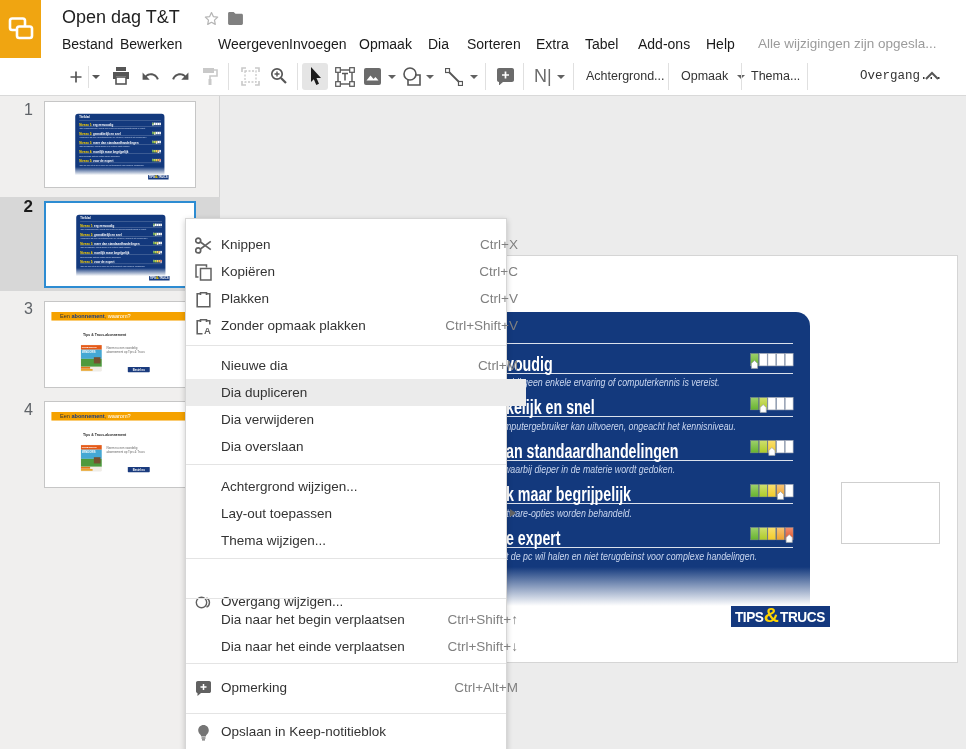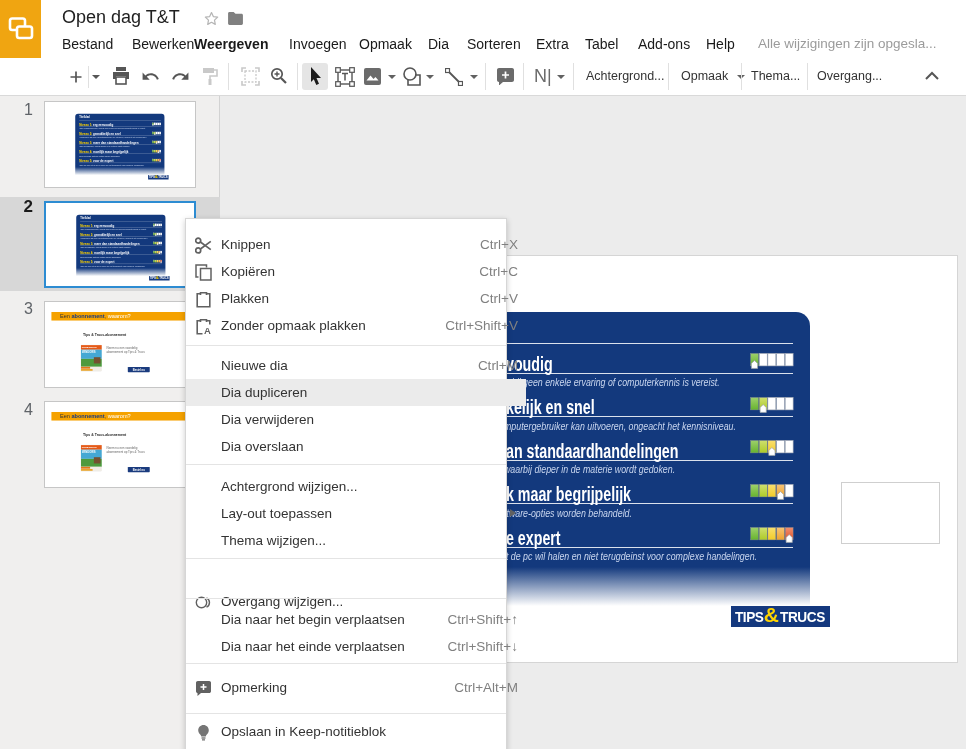--- a/index.html
+++ b/index.html
@@ -154,22 +154,22 @@
     </div>
     <div id="title">Open dag T&amp;T</div>
     <svg class="abs" style="left:204px;top:11px;" width="15" height="15" viewBox="0 0 17 17">
       <path d="M8.5 1.8 10.6 6.3 15.5 6.9 11.9 10.3 12.8 15.2 8.5 12.8 4.2 15.2 5.1 10.3 1.5 6.9 6.4 6.3Z" fill="none" stroke="#b5b5b5" stroke-width="1.4" stroke-linejoin="round"></path>
     </svg>
     <svg class="abs" style="left:228px;top:12px;" width="15" height="13" viewBox="0 0 16 14">
       <path d="M0 1.5 C0 0.7 0.7 0 1.5 0 H6 L8 2 H14.5 C15.3 2 16 2.7 16 3.5 V12.5 C16 13.3 15.3 14 14.5 14 H1.5 C0.7 14 0 13.3 0 12.5 Z" fill="#808080"></path>
     </svg>
     <div id="menubar">
       <span class="mi" style="left:62px;">Bestand</span>
-      <span class="mi" style="left:132px;">Bewerken</span>
-      <span class="mi" style="left:194px;font-weight:bold;">Weergeven</span>
+      <span class="mi" style="left:120px;">Bewerken</span>
+      <span class="mi" style="left:218px;">Weergeven</span>
       <span class="mi" style="left:289px;">Invoegen</span>
       <span class="mi" style="left:359px;">Opmaak</span>
       <span class="mi" style="left:428px;">Dia</span>
       <span class="mi" style="left:467px;">Sorteren</span>
       <span class="mi" style="left:536px;">Extra</span>
       <span class="mi" style="left:585px;">Tabel</span>
       <span class="mi" style="left:638px;">Add-ons</span>
       <span class="mi" style="left:706px;">Help</span>
       <span class="mi" style="left:758px;color:#9b9b9b;font-size:13.5px;">Alle wijzigingen zijn opgesla...</span>
     </div>
@@ -259,21 +259,21 @@
     <div class="abs" style="left:534px;top:8px;font-size:18px;color:#6b6b6b;">N|</div>
     <div class="caret" style="left:557px;top:17px;"></div>
     <div class="tsep" style="left:573px;"></div>
     <div class="tbtn" style="left:586px;">Achtergrond...</div>
     <div class="tsep" style="left:668px;"></div>
     <div class="tbtn" style="left:681px;">Opmaak</div>
     <div class="caret" style="left:737px;top:17px;"></div>
     <div class="tsep" style="left:741px;"></div>
     <div class="tbtn" style="left:751px;">Thema...</div>
     <div class="tsep" style="left:807px;"></div>
-    <div class="tbtn" style="left:817px;">Overgang...</div>
+    <div class="tbtn" style="left:860px;font-family:Liberation Mono, monospace;">Overgang...</div>
 
     <svg class="abs" style="left:925px;top:13px;" width="14" height="9" viewBox="0 0 14 9">
       <path d="M1 8 L7 2 L13 8" fill="none" stroke="#565656" stroke-width="2"></path>
     </svg>
   </div>
 
   <div id="panel">
 <div id="selrow"></div>
       <div class="pnum" style="left:13px;top:5px;">1</div>
       <div class="thumb" style="top:5px;">

